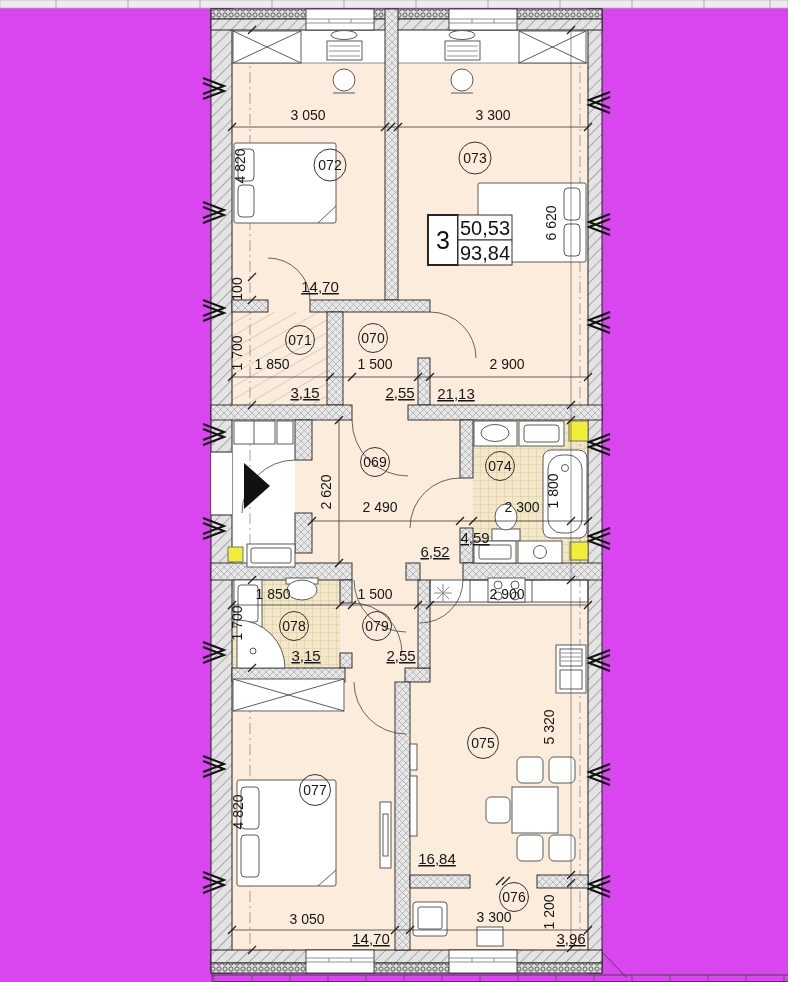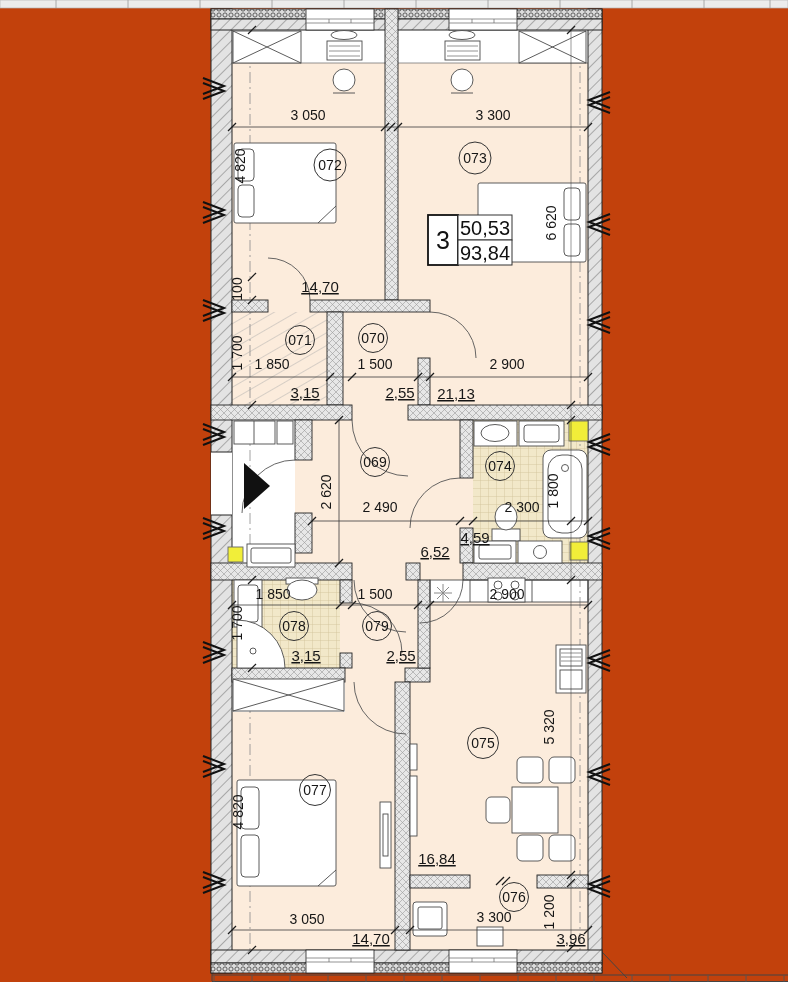--- a/index.html
+++ b/index.html
@@ -1,16 +1,16 @@
 <!DOCTYPE html>
 <html><head>
 <meta charset="utf-8">
 <style>
   html,body{margin:0;padding:0;background:#fff;}
-  #stage{position:relative;width:788px;height:982px;background:#c2410c;overflow:hidden;
+  #stage{position:relative;width:788px;height:982px;background:#d946ef;overflow:hidden;
          font-family:"Liberation Sans",sans-serif;}
   svg{position:absolute;left:0;top:0;}
   .w   {fill:url(#hatch);stroke:#222;stroke-width:1;}
   .wx  {fill:url(#xhatch);stroke:#222;stroke-width:.9;}
   .ins {fill:url(#insul);stroke:#222;stroke-width:.8;}
   .furn{fill:#fff;stroke:#4a4a4a;stroke-width:.9;}
   .fno {fill:none;stroke:#4a4a4a;stroke-width:.9;}
   .dl  {stroke:#3a3a3a;stroke-width:.8;}
   .axis{stroke:#8a8a8a;stroke-width:.8;stroke-dasharray:11 4 2 4;}
   .tk  {stroke:#1c1c1c;stroke-width:1.2;}

